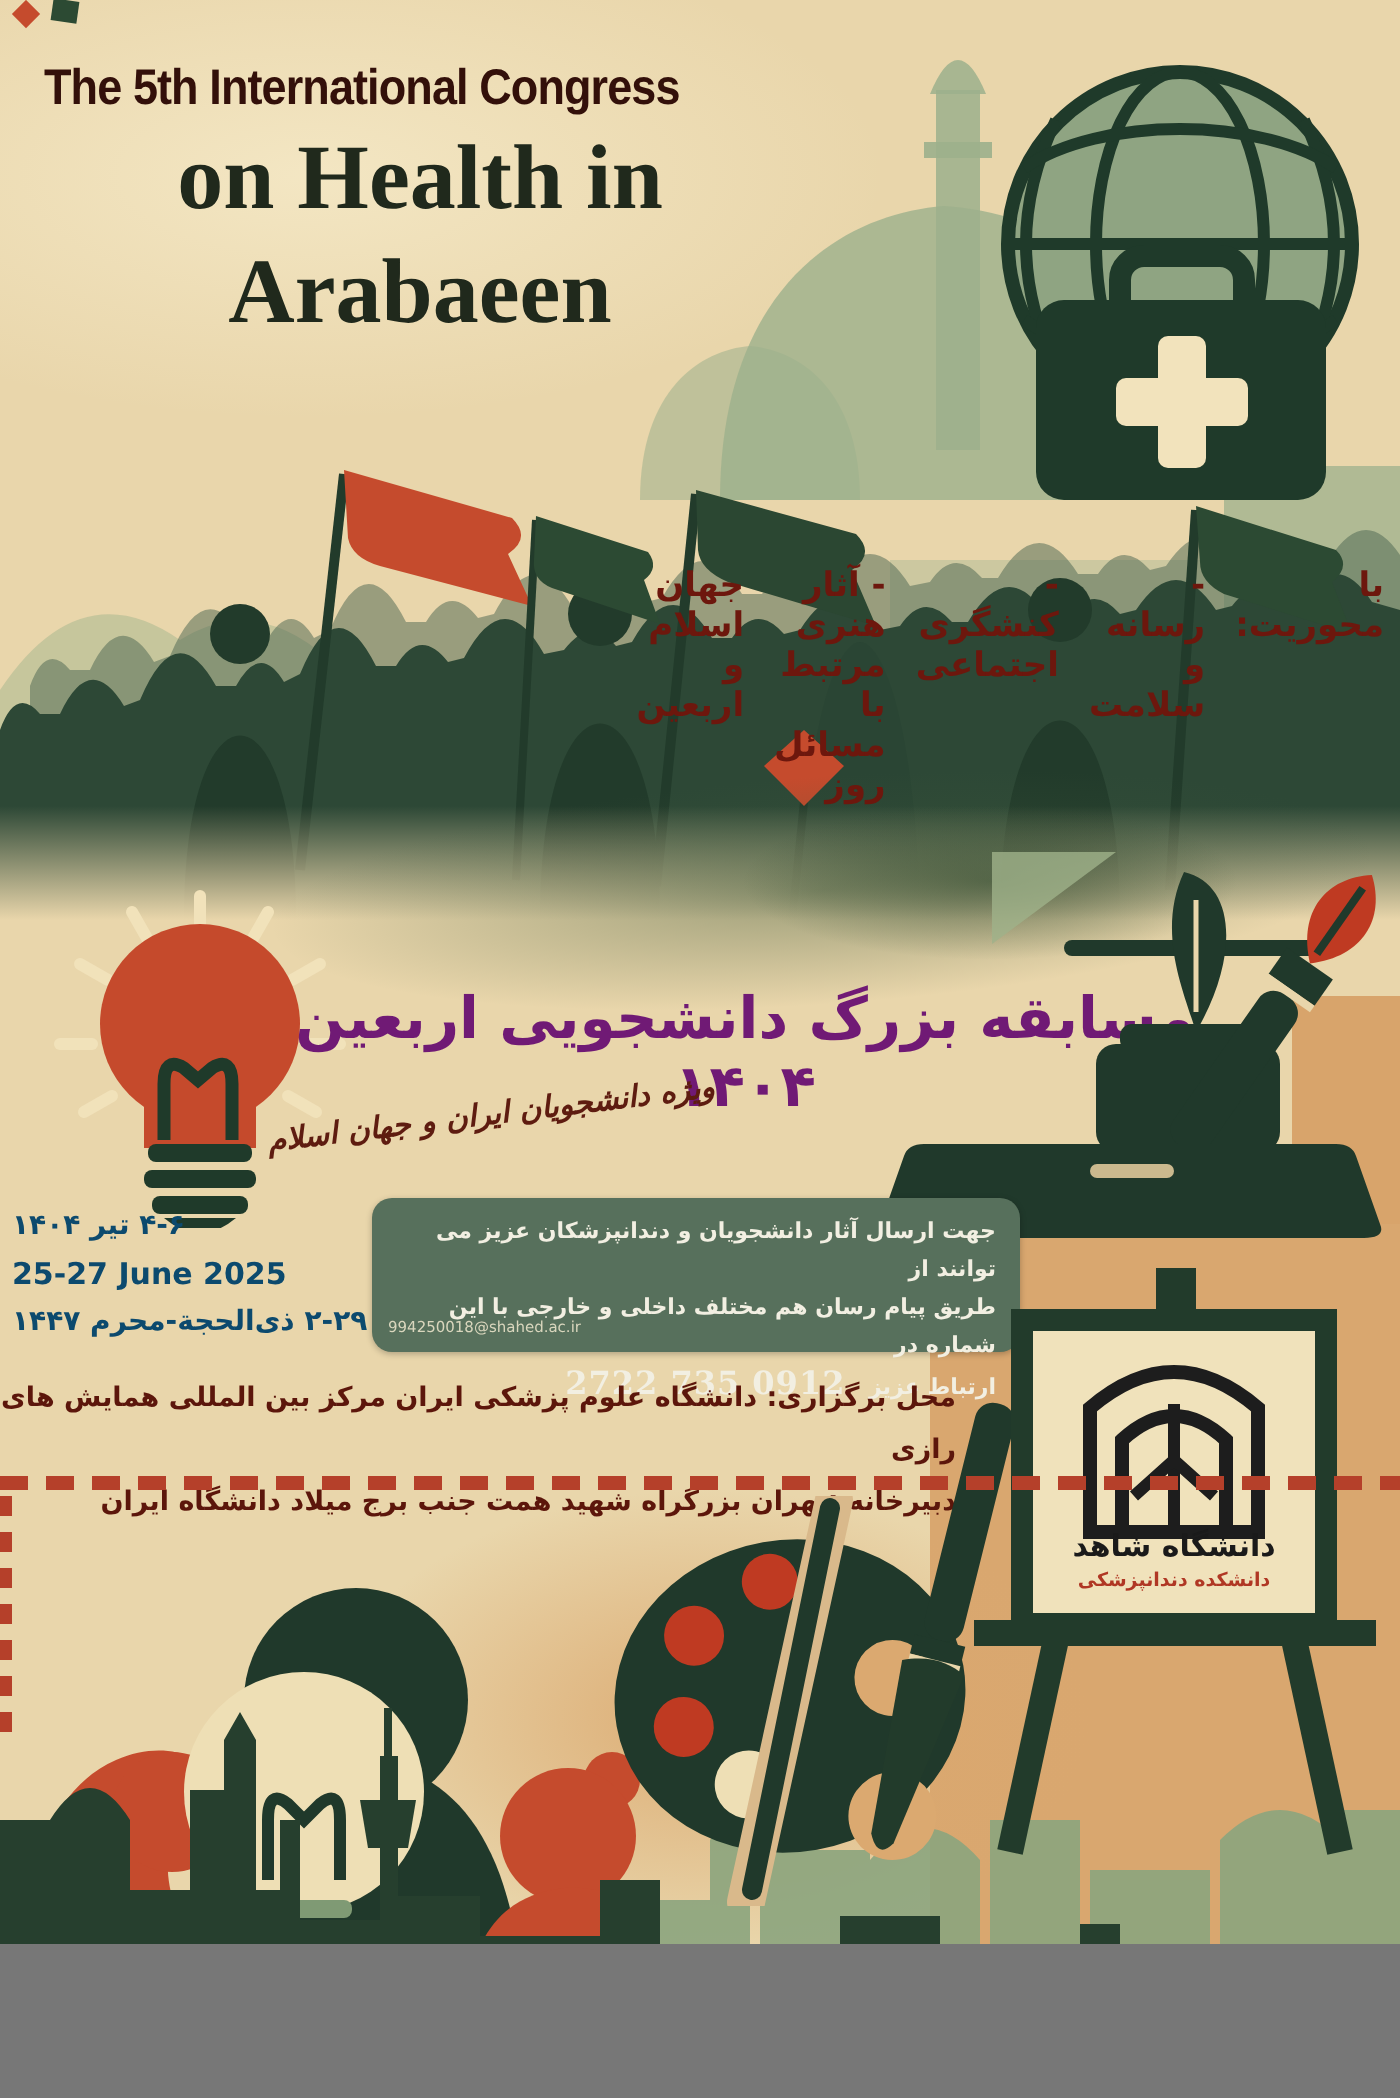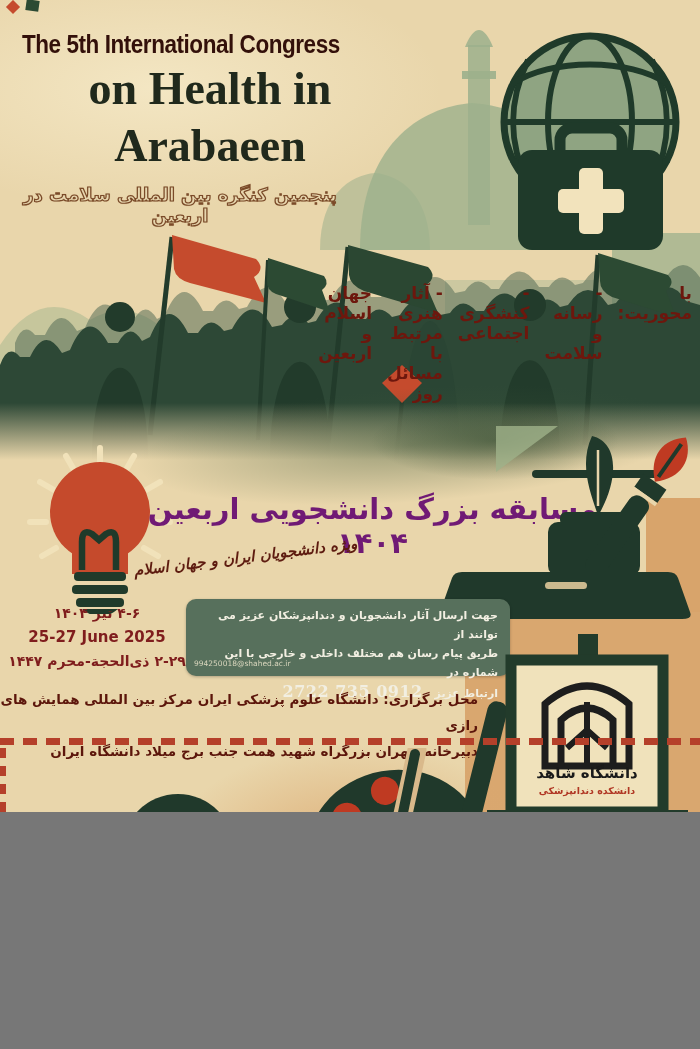--- a/index.html
+++ b/index.html
@@ -1,16 +1,16 @@
 <!DOCTYPE html>
 <html><head>
 <meta charset="utf-8">
 <style>
   html,body{margin:0;padding:0;background:#777;}
-  .poster{position:relative;width:700px;height:812px;overflow:hidden;
+  .poster{position:relative;width:700px;height:972px;overflow:hidden;
           background:#e9d6ab;font-family:"DejaVu Sans",sans-serif;}
   .abs{position:absolute;}
   .fa{direction:rtl;font-family:"DejaVu Sans",sans-serif;}
 
   
   .wash-top-light{left:0;top:0;width:700px;height:250px;
     background:radial-gradient(55% 65% at 22% 35%, rgba(245,233,199,.85), rgba(245,233,199,0) 75%);}
   .wash-green{left:60px;top:388px;width:640px;height:132px;transform:rotate(-4deg);
     background:radial-gradient(60% 60% at 55% 45%, rgba(62,88,58,.45), rgba(62,88,58,0) 72%);}
   .wash-green2{left:330px;top:398px;width:330px;height:95px;
@@ -34,21 +34,21 @@
   .themes{left:408px;top:283px;width:284px;text-align:right;color:#6d170d;
     font-weight:700;font-size:17px;display:flex;flex-direction:row;gap:15px;}
 
   
   .headline{left:110px;top:492px;width:525px;text-align:center;font-size:29px;
     font-weight:800;color:#701a75;}
   .tagline{left:128px;top:548px;width:235px;text-align:center;font-size:15px;
     font-style:italic;font-weight:700;color:#5e1c10;transform:rotate(-7deg);}
 
   
-  .dates{left:6px;top:601px;width:182px;text-align:center;color:#7f1d1d;
+  .dates{left:6px;top:601px;width:182px;text-align:left;color:#0c4a6e;
     font-weight:700;font-size:14px;line-height:24px;}
   .dates .lat{font-size:15px;}
 
   
   .contact{left:186px;top:599px;width:300px;height:66px;background:#57705c;
     border-radius:10px;padding:7px 12px 4px 12px;color:#f2efe2;font-size:11px;
     font-weight:700;line-height:19px;box-shadow:0 1px 3px rgba(0,0,0,.25);text-align:right;}
   .contact .phone{font-family:"DejaVu Serif",serif;font-size:16px;letter-spacing:.5px;
     margin-right:8px;display:inline-block;}
   .contact .email{position:absolute;left:8px;bottom:3px;font-size:7.5px;font-weight:400;
@@ -163,21 +163,20 @@
       <rect x="91" y="146" width="24" height="66" rx="5" fill="#f2e3bc"></rect>
       <rect x="70" y="167" width="66" height="24" rx="5" fill="#f2e3bc"></rect>
     </g>
   </svg>
 
   <div class="abs title-en">The 5th International Congress</div>
   <div class="abs title-main">
     <div>on Health in</div>
     <div>Arabaeen</div>
   </div>
-  <div class="abs subtitle-fa fa">پنجمین کنگره بین المللی سلامت در اربعین</div>
 
   <div class="abs themes fa">
     <div>با محوریت:</div>
     <div>- رسانه و سلامت</div>
     <div>- کنشگری اجتماعی</div>
     <div>- آثار هنری مرتبط با مسائل روز</div>
     <div>جهان اسلام و اربعین</div>
   </div>
 
   <svg class="abs" style="left:22px;top:444px" width="155" height="170" viewBox="0 0 155 170">

